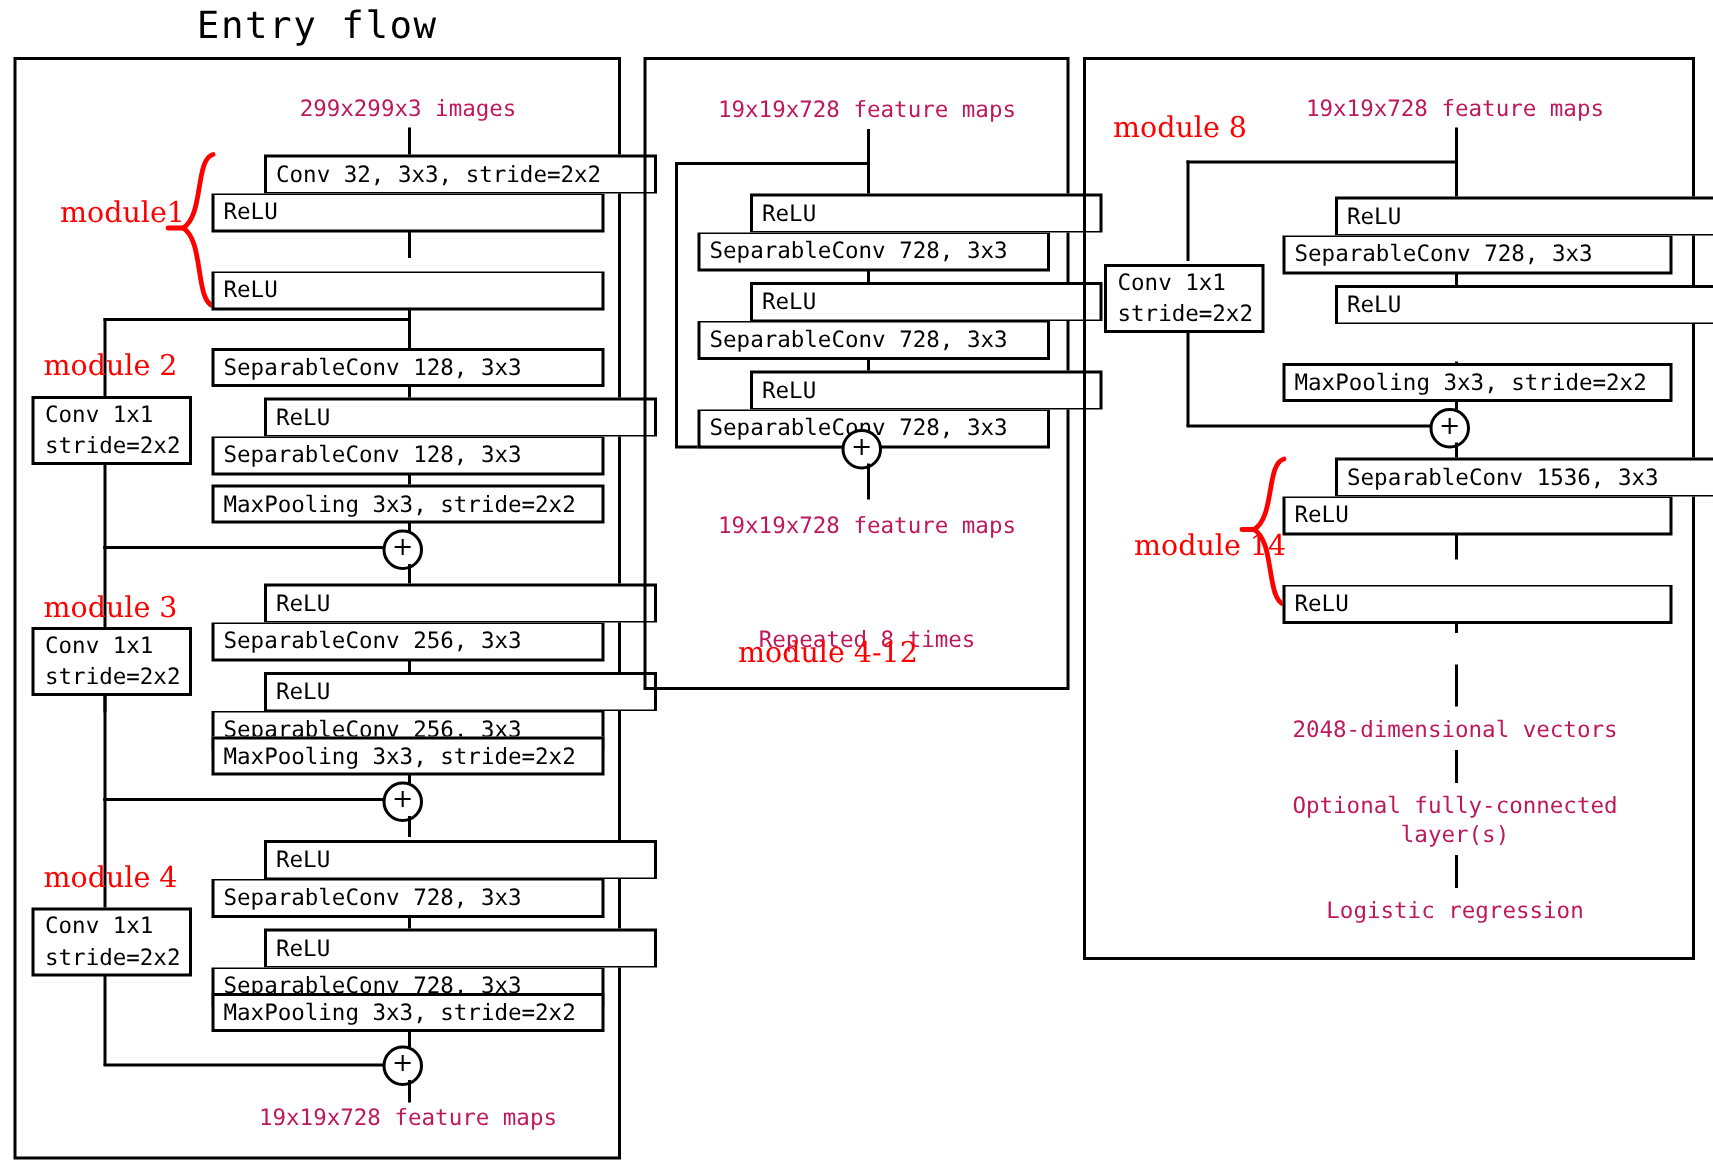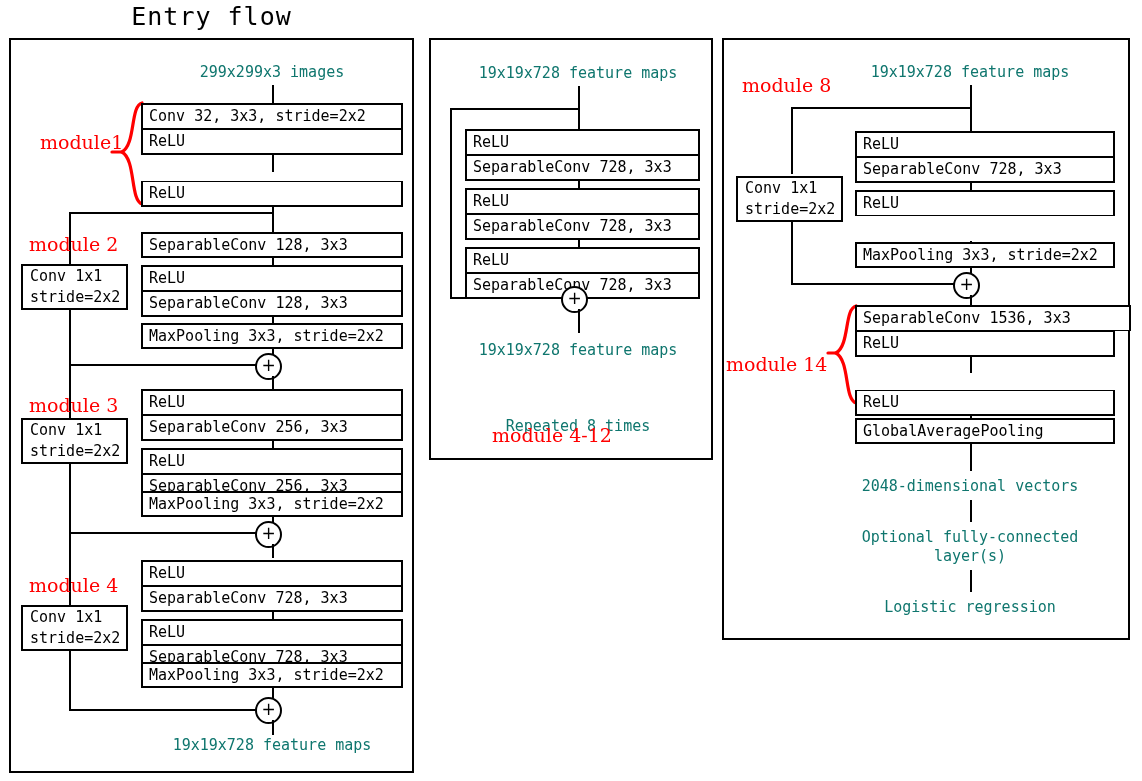--- a/index.html
+++ b/index.html
@@ -23,32 +23,32 @@
 
   
   .lbox{
     position:absolute;box-sizing:border-box;
     border:2.2px solid #000;background:#fff;
     font-family:"DejaVu Sans Mono","Liberation Mono",monospace;
     font-size:15px;line-height:1;
     display:flex;align-items:center;
     padding-left:6px;white-space:nowrap;
   }
-  .lbox.stack-top{border-bottom-width:1.4px;}
+  .lbox.stack-top{border-bottom-width:1.4px;margin-left:35px;}
   .lbox.stack-bot{border-top-width:1.4px;}
   .lbox.two-line{
     display:flex;flex-direction:column;align-items:flex-start;
     justify-content:center;line-height:1.38;padding-left:7px;
   }
 
   
   .ftext{
     position:absolute;white-space:nowrap;
     font-family:"DejaVu Sans Mono","Liberation Mono",monospace;
-    font-size:15px;color:#0f766e;text-align:center;line-height:1.35;
+    font-size:15px;color:#be185d;text-align:center;line-height:1.35;
   }
   .ftext.center{transform:translateX(-50%);}
 
   
   .mlabel{
     position:absolute;white-space:nowrap;color:#ff0000;
     font-family:"DejaVu Serif","Liberation Serif",serif;
     font-size:19px;
   }
 
@@ -213,33 +213,32 @@
   <div class="vline" style="left:970px;top:182px;height:17px;"></div>
   <div class="lbox stack-top" style="left:855px;top:190px;width:260px;height:26px;">ReLU</div>
   <div class="vline" style="left:970px;top:241px;height:17px;"></div>
   <div class="lbox" style="left:855px;top:242px;width:260px;height:26px;">MaxPooling 3x3, stride=2x2</div>
   <div class="vline" style="left:970px;top:267px;height:6px;"></div>
   <div class="plus" style="left:953px;top:272px;">
     <span>+</span>
   </div>
   <div class="vline" style="left:970px;top:295px;height:11px;"></div>
 
-  <div class="mlabel" style="left:726px;top:353px;">module 14</div>
+  <div class="mlabel" style="left:756px;top:353px;">module 14</div>
   <svg class="brace" style="left:828px;top:303px;" width="32" height="104" viewBox="0 0 32 104">
     <path d="M28 3 C16 6, 22 42, 8 50 C22 58, 16 96, 28 100" fill="none" stroke="#ff0000" stroke-width="3.2" stroke-linecap="round"></path>
     <path d="M8 50 L0 50" fill="none" stroke="#ff0000" stroke-width="3.2" stroke-linecap="round"></path>
   </svg>
 
   <div class="lbox stack-top" style="left:855px;top:305px;width:276px;height:26px;">SeparableConv 1536, 3x3</div>
   <div class="lbox stack-bot" style="left:855px;top:331px;width:260px;height:26px;">ReLU</div>
   <div class="vline" style="left:970px;top:356px;height:17px;"></div>
   <div class="lbox stack-bot" style="left:855px;top:390px;width:260px;height:26px;">ReLU</div>
   <div class="vline" style="left:970px;top:415px;height:7px;"></div>
 
-  <div class="lbox" style="left:855px;top:418px;width:260px;height:26px;">GlobalAveragePooling</div>
   <div class="vline" style="left:970px;top:443px;height:28px;"></div>
 
   <div class="ftext center" style="left:970px;top:476px;">2048-dimensional vectors</div>
   <div class="vline" style="left:970px;top:500px;height:22px;"></div>
   <div class="ftext center" style="left:970px;top:527px;">Optional fully-connected</div>
   <div class="ftext center" style="left:970px;top:546px;">layer(s)</div>
   <div class="vline" style="left:970px;top:570px;height:22px;"></div>
   <div class="ftext center" style="left:970px;top:597px;">Logistic regression</div>
 
 </div>

